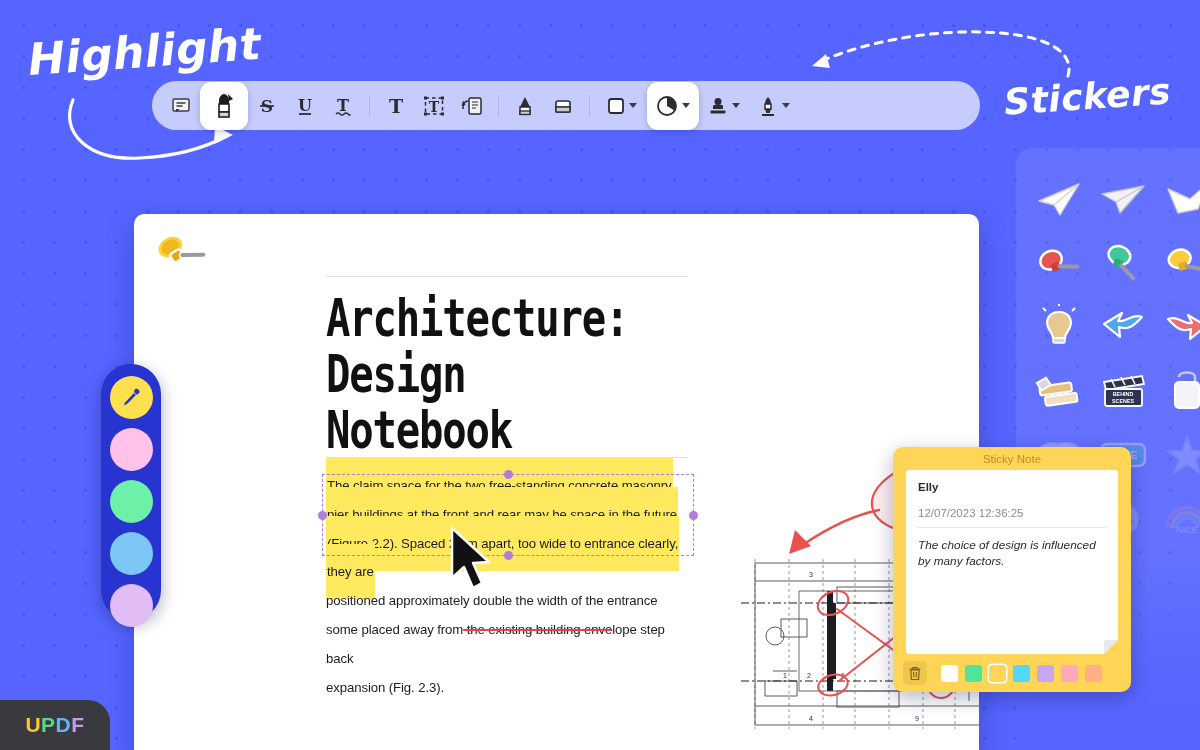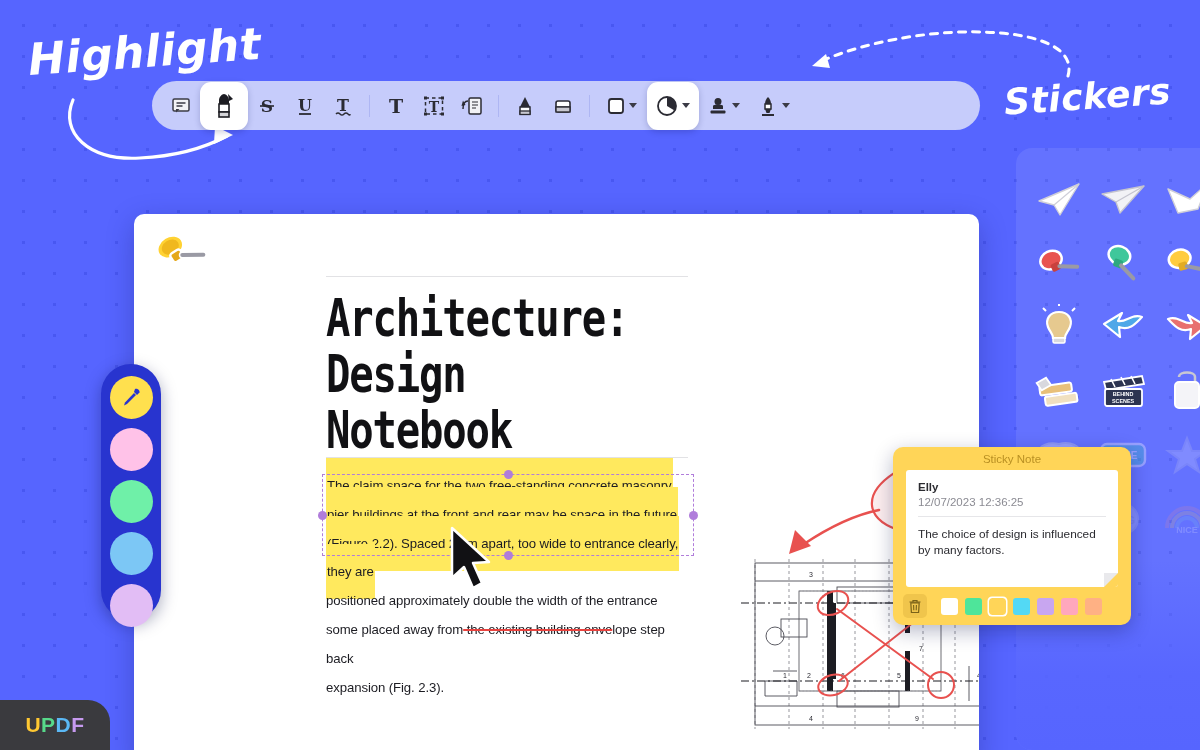--- a/index.html
+++ b/index.html
@@ -157,40 +157,40 @@
     line-height: 17px;
     color: #e8514f;
     transform: rotate(-10deg);
     z-index: 15;
     text-align: center;
   }
 
   
   #sticky {
     position: absolute; left: 893px; top: 447px;
-    width: 238px; height: 178px;
+    width: 238px; height: 245px;
     background: #ffd558;
     border-radius: 10px;
     box-shadow: 0 6px 20px rgba(10,15,70,0.3);
     z-index: 45;
     display: flex; flex-direction: column;
   }
   #sticky-title {
     text-align: center; font-size: 11.5px; color: #b99023;
     padding: 6px 0 5px; font-weight: normal;
   }
   #sticky-body {
     margin: 0 13px; background: #ffffff; border-radius: 3px;
     flex: 1; padding: 11px 12px 0;
     position: relative; overflow: hidden;
   }
   #sticky-author { font-size: 11.5px; font-weight: bold; color: #2b2b30; }
-  #sticky-date { font-size: 11.5px; color: #8b8b93; margin-top: 3px; }
+  #sticky-date { font-size: 11.5px; color: #8b8b93; margin-top: 14px; }
   #sticky-divider { height: 1px; background: #e6e6e9; margin: 8px 0 9px; }
-  #sticky-content { font-size: 11.8px; line-height: 16px; color: #2b2b30; }
+  #sticky-content { font-size: 11.8px; line-height: 16px; color: #2b2b30; font-style: italic; }
   #sticky-fold {
     position: absolute; right: 0; bottom: 0;
     width: 0; height: 0;
     border-left: 14px solid #e9e9ec;
     border-bottom: 14px solid #ffd558;
   }
   #sticky-footer {
     height: 38px; display: flex; align-items: center;
     padding: 0 10px; gap: 7px;
   }

